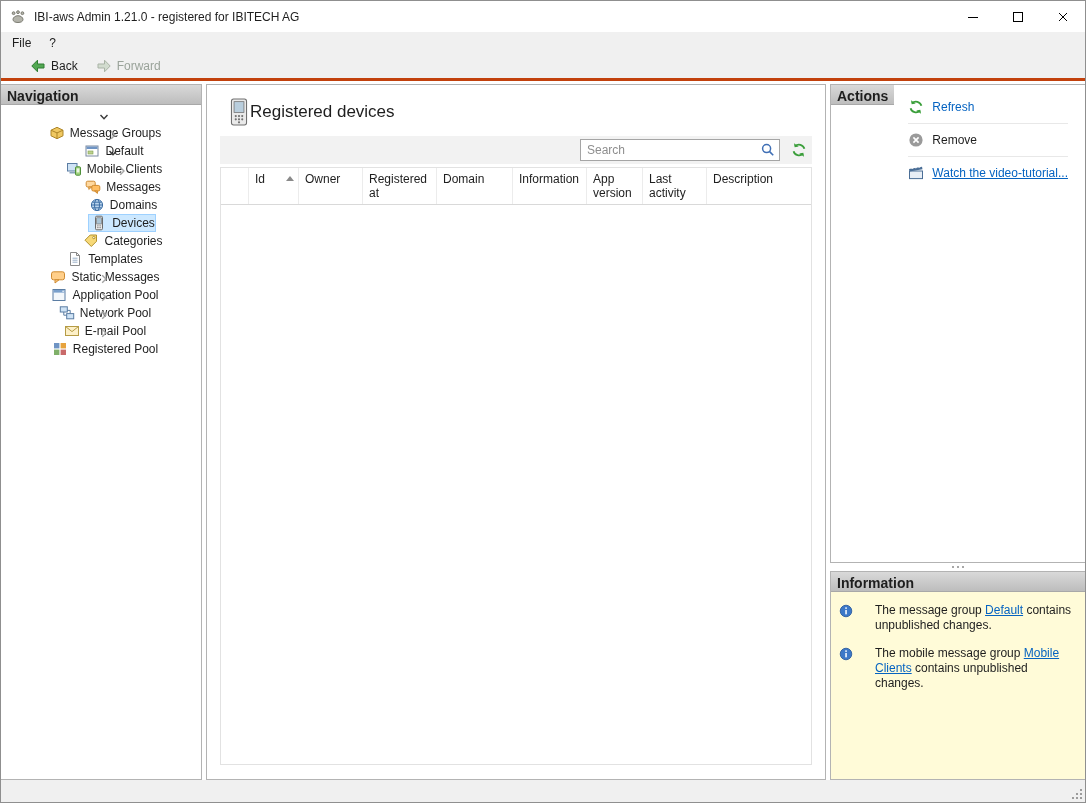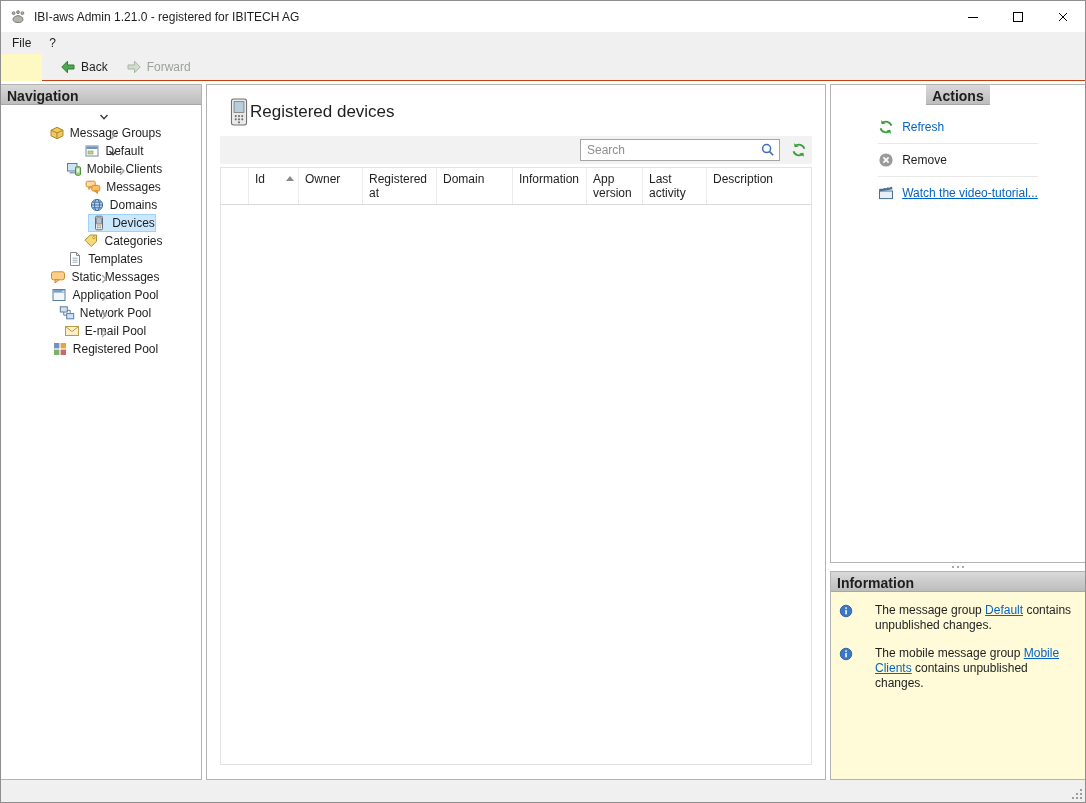--- a/index.html
+++ b/index.html
@@ -11,22 +11,22 @@
     position:relative; overflow:hidden;
   }
   
   .titlebar { height:31px; background:#fff; display:flex; align-items:center; flex:0 0 31px; }
   .app-logo { margin:0 8px 0 9px; display:inline-flex; }
   .title-text { flex:1; font-size:12px; white-space:nowrap; }
   .win-btn { width:45px; height:31px; display:flex; align-items:center; justify-content:center; }
   
   .menubar { height:22px; background:#f0f0f0; display:flex; align-items:center; padding-left:2px; flex:0 0 22px; }
   .menu-item { padding:3px 9px; }
-  .toolbar { height:27px; background:#f0f0f0; display:flex; align-items:center; padding-left:11px; gap:4px;
-             border-bottom:1px solid #c2410c; flex:0 0 27px;margin-left:41px; }
+  .toolbar { height:27px; background:#f0f0f0; display:flex; align-items:center; padding-left:22px; gap:4px;
+             border-bottom:3px solid #c2410c; flex:0 0 27px; }
   .tool-btn { display:flex; align-items:center; gap:5px; padding:2px 7px; }
   .tool-btn.disabled { color:#9aa39a; }
   
   .main { flex:1; display:flex; background:#fff; padding-top:3px; min-height:0; }
   .panel-header { height:20px; flex:0 0 20px; background:linear-gradient(#d9d9d9,#bdbdbd);
                   border-bottom:1px solid #a8a8a8; font-weight:bold; font-size:14px; padding:3px 6px 0; }
   
   .nav-panel { width:201px; flex:0 0 201px; border:1px solid #b3b3b3; border-left:none;
                display:flex; flex-direction:column; background:#fff; }
   .tree { padding-top:4px; flex:1; }
@@ -53,21 +53,21 @@
   .thead { display:flex; border-bottom:1px solid #d9d9d9; }
   .th { padding:4px 4px 4px 6px; border-right:1px solid #ececec; line-height:14px; min-height:36px;
         display:flex; align-items:flex-start; gap:3px;justify-content:space-between; }
   .c0{width:28px;flex:0 0 28px;} .c1{width:50px;flex:0 0 50px;} .c2{width:64px;flex:0 0 64px;}
   .c3{width:74px;flex:0 0 74px;} .c4{width:76px;flex:0 0 76px;} .c5{width:74px;flex:0 0 74px;}
   .c6{width:56px;flex:0 0 56px;} .c7{width:64px;flex:0 0 64px;} .c8{flex:1;border-right:none;}
   .sort-arrow { margin-top:4px; display:inline-flex; }
   .tbody { flex:1; background:#fff; }
   
   .right-col { width:255px; flex:0 0 255px; display:flex; flex-direction:column; }
-  .actions-panel { border:1px solid #b3b3b3; border-right:none; flex:1; display:flex; flex-direction:column; background:#fff; min-height:0;align-items:center; }
+  .actions-panel { border:1px solid #b3b3b3; border-right:none; flex:1; display:flex; flex-direction:row; background:#fff; min-height:0; }
   .action-list { padding:6px 12px 0; }
   .action-item { display:flex; align-items:center; gap:8px; padding:8px 2px; }
   .aicon { width:16px; height:16px; display:inline-flex; flex:0 0 16px; }
   .action-sep { border-bottom:1px solid #e8e8e8; margin:0 2px; }
   .link-text { color:#0563c1; }
   .link-underline { color:#0563c1; text-decoration:underline; }
   .splitter { height:8px; flex:0 0 8px; display:flex; align-items:center; justify-content:center; gap:3px; background:#fff; }
   .splitter .dot { width:2px; height:2px; background:#8a8a8a; border-radius:50%; }
   .info-panel { height:209px; flex:0 0 209px; border:1px solid #b3b3b3; border-right:none;
                 display:flex; flex-direction:column; }

